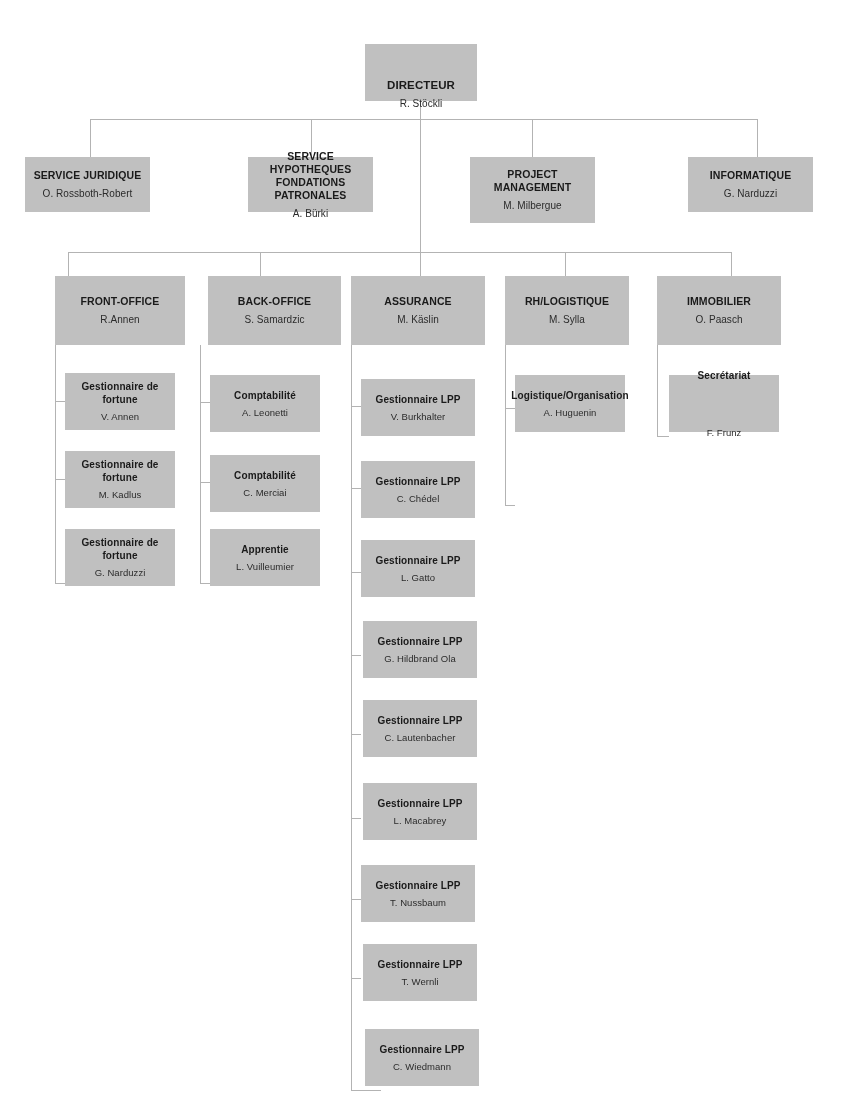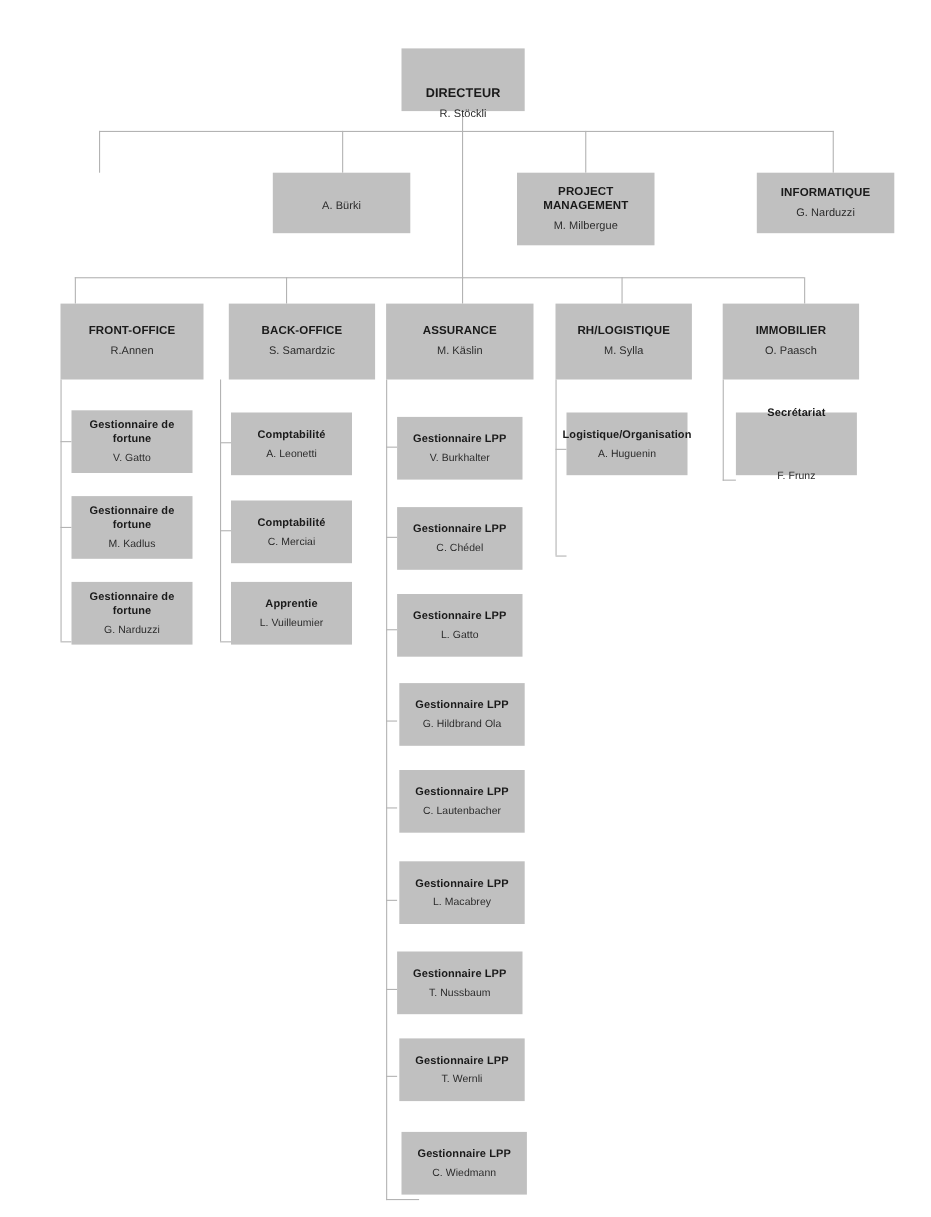--- a/index.html
+++ b/index.html
@@ -109,22 +109,30 @@
   <div class="ln h" style="left:505px; top:505px; width:10px;"></div>
 
   <div class="ln v" style="left:657px; top:345px; height:92px;"></div>
   <div class="ln h" style="left:657px; top:436px; width:12px;"></div>
 
   <div class="node lv1" style="left:365px; top:44px; width:112px; height:57px;">
     <div class="title">DIRECTEUR</div>
     <div class="person">R. Stöckli</div>
   </div>
 
+  <div class="node lv2" style="left:25px; top:157px; width:125px; height:55px;">
+    <div class="title">SERVICE JURIDIQUE</div>
+    <div class="person">O. Rossboth-Robert</div>
+  </div>
 
   <div class="node lv2" style="left:248px; top:157px; width:125px; height:55px;">
+    <div class="title">
+      <span>SERVICE HYPOTHEQUES</span>
+      <span class="l2">FONDATIONS PATRONALES</span>
+    </div>
     <div class="person">A. Bürki</div>
   </div>
 
   <div class="node lv2" style="left:470px; top:157px; width:125px; height:66px;">
     <div class="title">PROJECT MANAGEMENT</div>
     <div class="person">M. Milbergue</div>
   </div>
 
   <div class="node lv2" style="left:688px; top:157px; width:125px; height:55px;">
     <div class="title">INFORMATIQUE</div>
@@ -151,21 +159,21 @@
     <div class="person">M. Sylla</div>
   </div>
 
   <div class="node lv3" style="left:657px; top:276px; width:124px; height:69px;">
     <div class="title">IMMOBILIER</div>
     <div class="person">O. Paasch</div>
   </div>
 
   <div class="node lv4" style="left:65px; top:373px; width:110px; height:57px;">
     <div class="title">Gestionnaire de fortune</div>
-    <div class="person">V. Gatto</div>
+    <div class="person">V. Annen</div>
   </div>
   <div class="node lv4" style="left:65px; top:451px; width:110px; height:57px;">
     <div class="title">Gestionnaire de fortune</div>
     <div class="person">M. Kadlus</div>
   </div>
   <div class="node lv4" style="left:65px; top:529px; width:110px; height:57px;">
     <div class="title">Gestionnaire de fortune</div>
     <div class="person">G. Narduzzi</div>
   </div>
 

